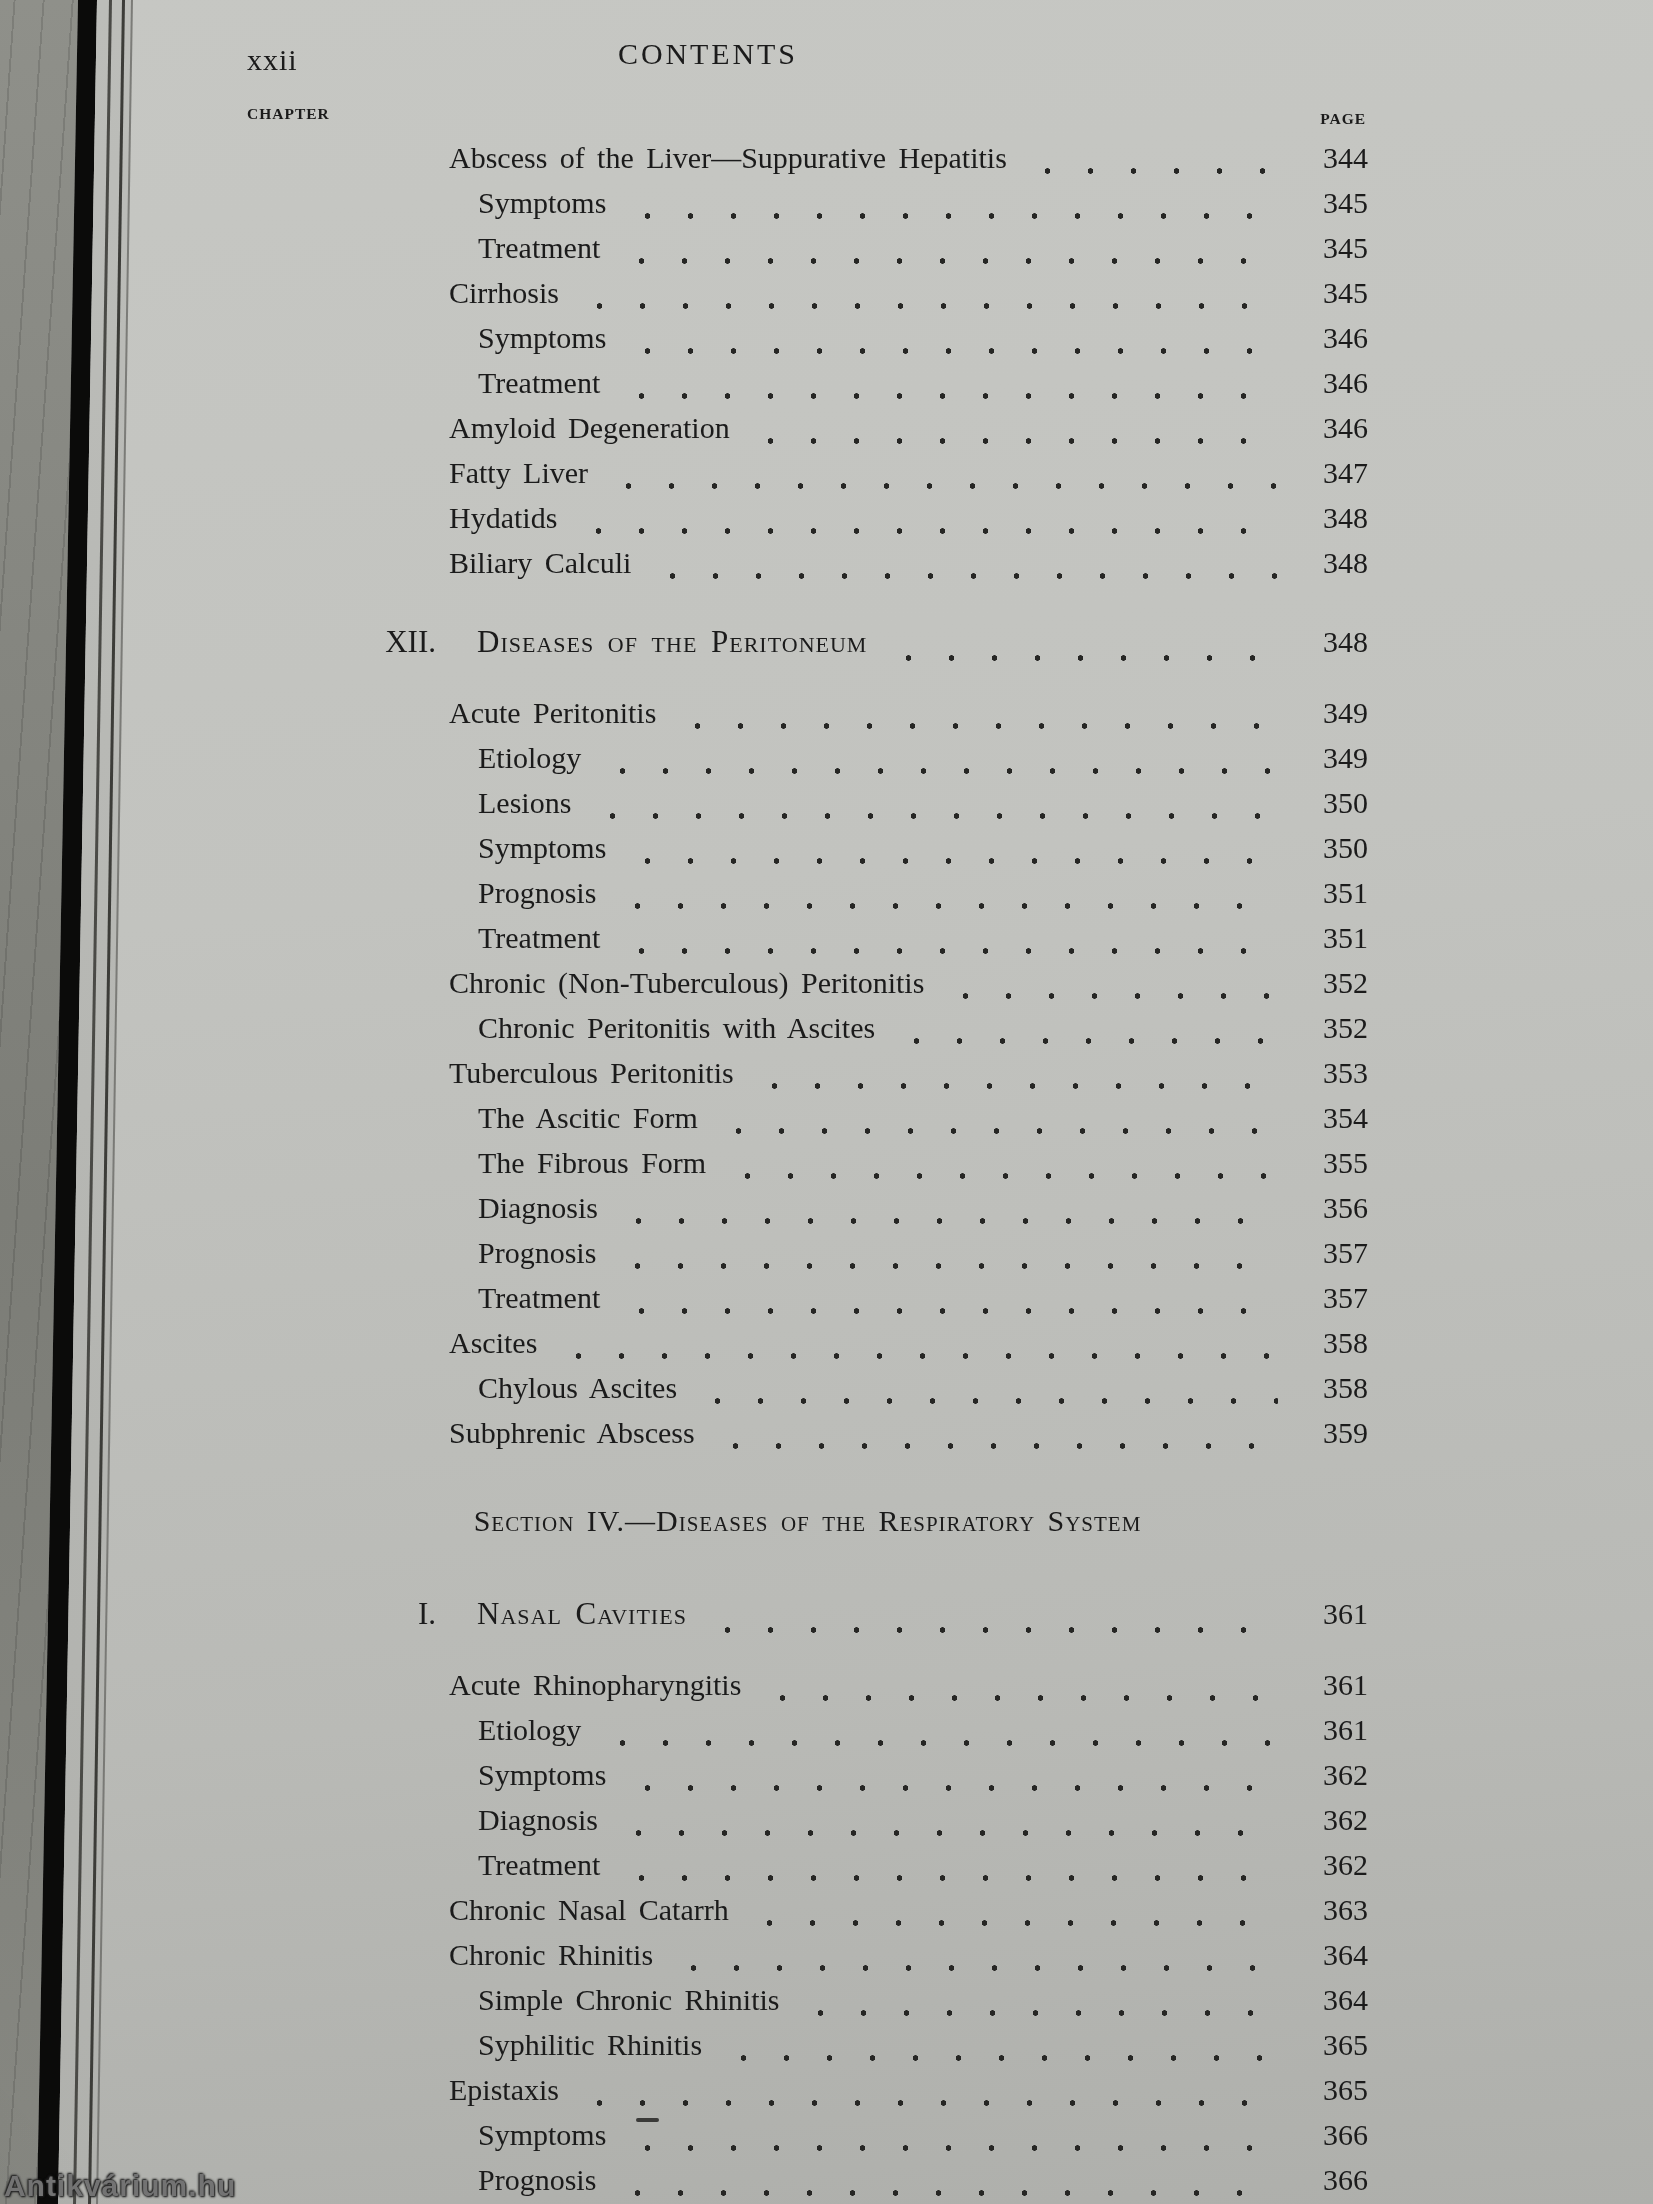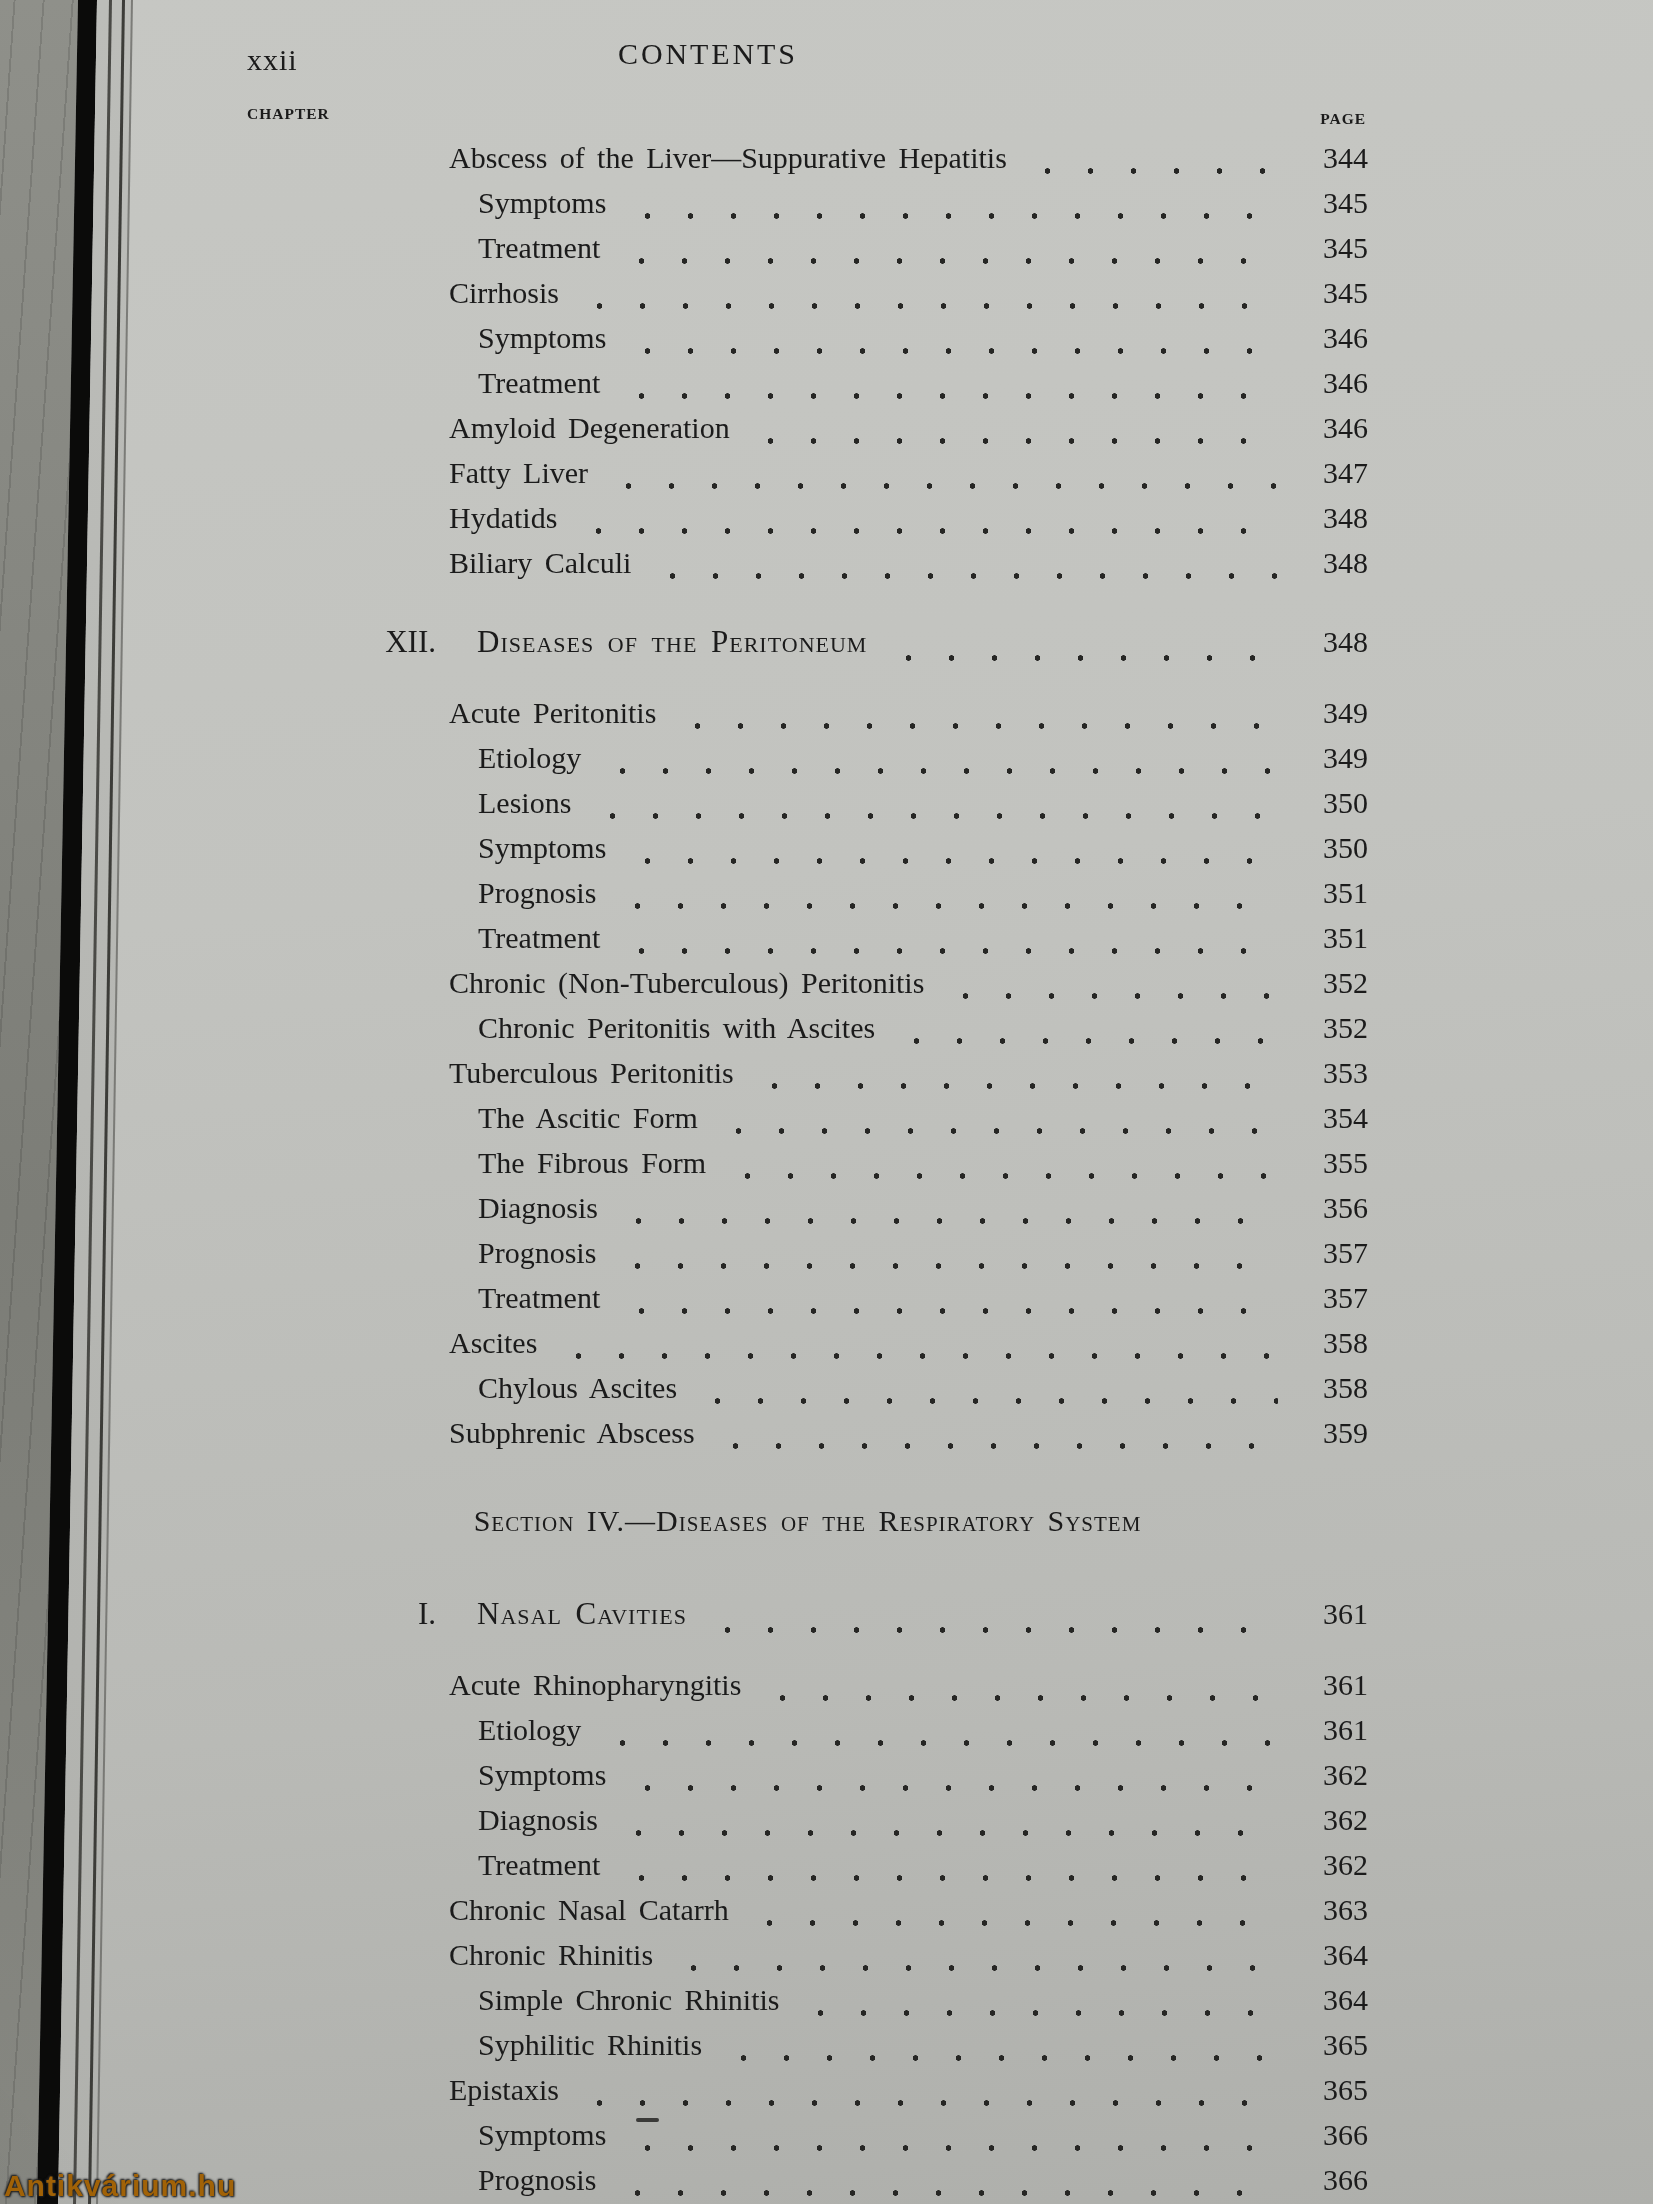--- a/index.html
+++ b/index.html
@@ -54,21 +54,21 @@
     background-image:radial-gradient(circle,#262624 2.5px,rgba(0,0,0,0) 2.9px);
     background-size:43px 7.8px;background-repeat:repeat-x;background-position:left bottom 11.6px;}
   .pagenum{flex:0 0 auto;width:76px;text-align:right;font-size:30px;}
   .section-head{text-align:center;font-size:30px;margin-top:43px;margin-bottom:45px;height:47px;
     font-variant:small-caps;letter-spacing:1px;word-spacing:3.9px;}
 
   .smudge-dash{position:absolute;left:636px;top:2118px;width:23px;height:3.9px;background:#3a3a38;z-index:4;border-radius:1.9px;}
 
   .watermark{position:absolute;left:3.9px;bottom:1.9px;z-index:6;
     font-family:"Liberation Sans","DejaVu Sans",sans-serif;font-weight:bold;font-size:30px;
-    color:#a16207;text-shadow:0 0 2.9px #2a2a2a,1px 1px 1.9px #1a1a1a,-1px -1px 1.9px #1a1a1a;letter-spacing:1px;}
+    color:#737373;text-shadow:0 0 2.9px #2a2a2a,1px 1px 1.9px #1a1a1a,-1px -1px 1.9px #1a1a1a;letter-spacing:1px;}
 </style>
 </head>
 <body>
 
 <div class="spine-wood"></div>
 <div class="spine-wood-grain"></div>
 <div class="spine-gutter"></div>
 <div class="page-edges"></div>
 <div class="edge-line-1"></div>
 <div class="edge-line-2"></div>

